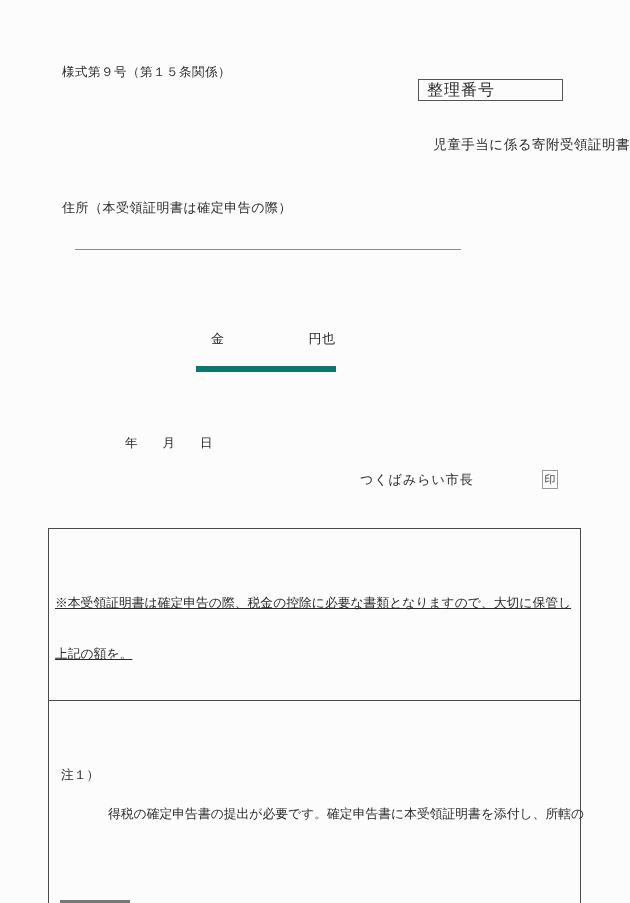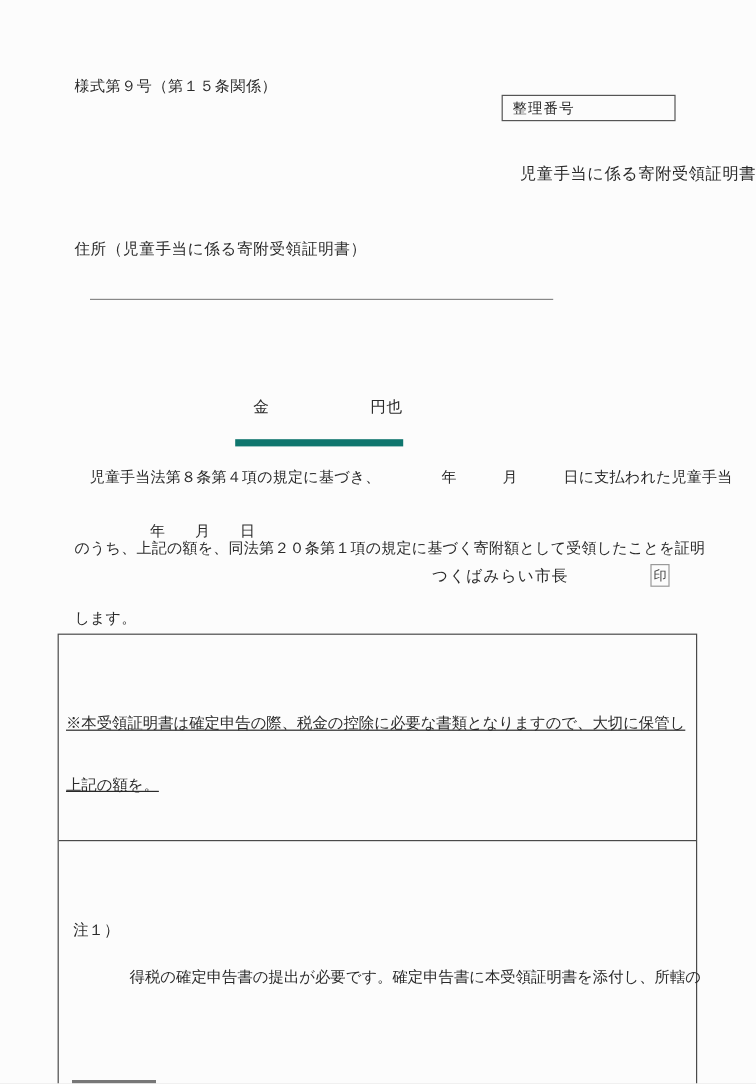--- a/index.html
+++ b/index.html
@@ -11,21 +11,21 @@
     overflow:hidden;
     font-family:"Liberation Serif","DejaVu Serif",serif;
     color:#2a2a2a;
   }
   .abs{position:absolute;white-space:pre;}
   .form-number{left:62px;top:64px;font-size:12.5px;letter-spacing:.5px;}
   .ref-box{
     left:418px;top:79px;width:145px;height:22px;
     border:1px solid #555;box-sizing:border-box;
     display:flex;align-items:center;padding-left:8px;
-    font-size:12px;letter-spacing:1px;
+    font-size:16px;letter-spacing:1px;
   }
   .doc-title{left:0;top:136px;width:630px;text-align:right;
     font-size:13.5px;letter-spacing:.5px;}
   .address-label{left:62px;top:199px;font-size:13px;letter-spacing:.5px;}
   .address-underline{left:75px;top:249px;width:386px;height:1px;background:#888;}
   .name-row{left:62px;top:281px;font-size:13px;letter-spacing:.5px;}
   .name-underline{display:inline-block;width:305px;height:13px;
     border-bottom:1px solid #888;vertical-align:baseline;margin-left:6px;}
   .amount-row{left:196px;top:314px;font-size:13px;
     border-bottom:6px solid #0f766e;padding-bottom:2px;letter-spacing:.5px;}
@@ -65,33 +65,28 @@
 <div class="page">
 
   <div class="abs form-number">様式第９号（第１５条関係）</div>
 
   <div class="abs ref-box">
     <span>整理番号</span>
   </div>
 
   <div class="abs doc-title">児童手当に係る寄附受領証明書</div>
 
-  <div class="abs address-label">住所（児童手当に係る寄附受領証明書）</div>
+  <div class="abs address-label">住所（本受領証明書は確定申告の際）</div>
   <div class="abs address-underline"></div>
 
 
   <div class="abs amount-row">
     <span>金</span><span class="amount-spacer"></span><span>円也</span>
   </div>
 
-  <div class="abs body-text">
-    <div>　児童手当法第８条第４項の規定に基づき、　　　　年　　　月　　　日に支払われた児童手当</div>
-    <div>のうち、上記の額を、同法第２０条第１項の規定に基づく寄附額として受領したことを証明</div>
-    <div>します。</div>
-  </div>
 
   <div class="abs date-line">年　　月　　日</div>
 
   <div class="abs mayor-line">つくばみらい市長</div>
 
   <div class="abs seal-box">
     <span>印</span>
   </div>
 
   <div class="abs notes-box">

